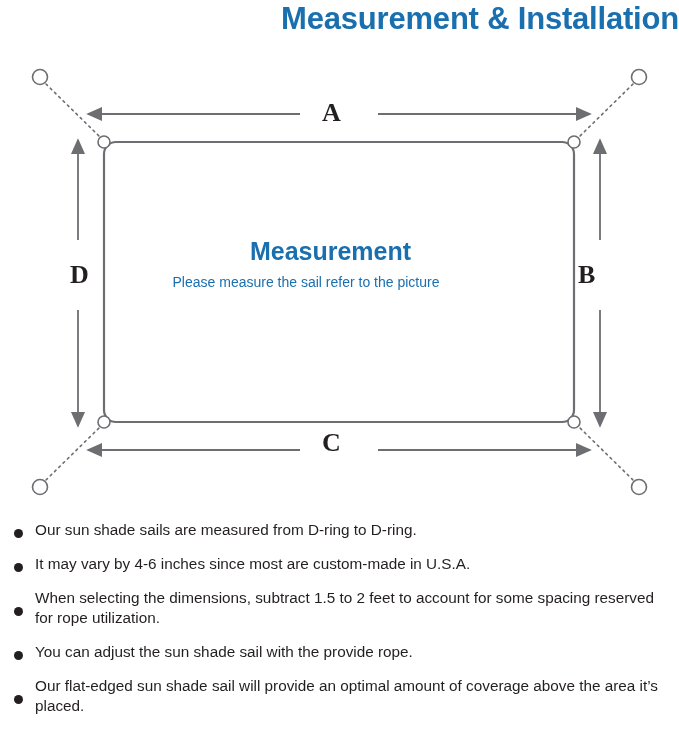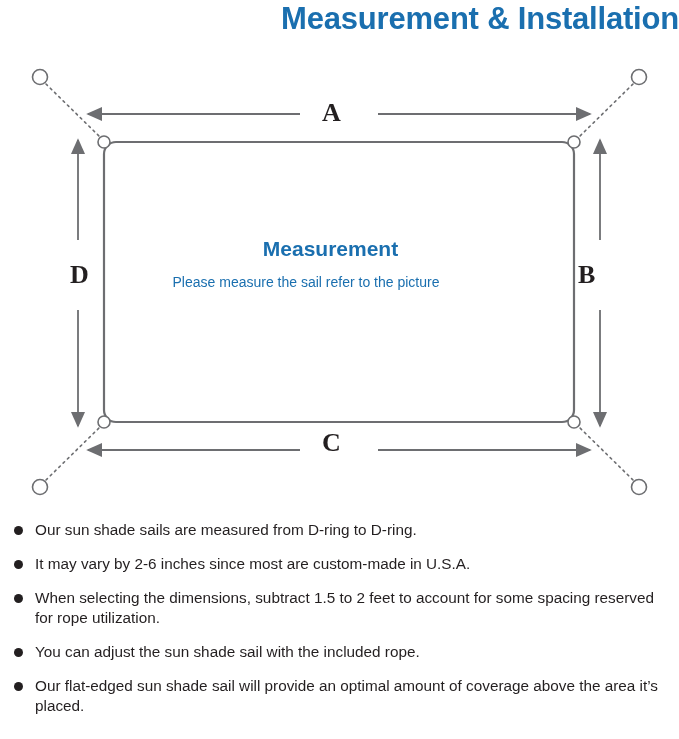--- a/index.html
+++ b/index.html
@@ -53,21 +53,21 @@
   .label-b { left: 578px; top: 208px; }
   .label-c { left: 322px; top: 376px; }
   .label-d { left: 70px; top: 208px; }
 
   .center-title {
     position: absolute;
     left: 0;
     top: 185px;
     width: 661px;
     text-align: center;
-    font-size: 21px;
+    font-size: 25px;
     font-weight: bold;
     color: #1a6faf;
   }
   .center-sub {
     position: absolute;
     left: 0;
     top: 222px;
     width: 612px;
     text-align: center;
     font-size: 14px;
@@ -77,21 +77,21 @@
   .notes {
     position: absolute;
     top: 520px;
     left: 0;
     width: 679px;
     padding: 0;
   }
   .note {
     position: relative;
     display: flex;
-    align-items: flex-start;
+    align-items: center;
     margin: 0 0 14px 0;
     padding-left: 14px;
   }
   .bullet {
     width: 9px;
     height: 9px;
     border-radius: 50%;
     background: #231f20;
     flex: 0 0 auto;
     margin-top: 6px;
@@ -161,29 +161,29 @@
     <div class="center-sub">Please measure the sail refer to the picture</div>
   </div>
 
   <div class="notes">
     <div class="note">
       <span class="bullet"></span>
       <span class="note-text">Our sun shade sails are measured from D-ring to D-ring.</span>
     </div>
     <div class="note">
       <span class="bullet"></span>
-      <span class="note-text">It may vary by 2-6 inches since most are custom-made in U.S.A.</span>
+      <span class="note-text">It may vary by 4-6 inches since most are custom-made in U.S.A.</span>
     </div>
     <div class="note">
       <span class="bullet"></span>
       <span class="note-text">When selecting the dimensions, subtract 1.5 to 2 feet to account for some spacing reserved for rope utilization.</span>
     </div>
     <div class="note">
       <span class="bullet"></span>
-      <span class="note-text">You can adjust the sun shade sail with the included rope.</span>
+      <span class="note-text">You can adjust the sun shade sail with the provide rope.</span>
     </div>
     <div class="note">
       <span class="bullet"></span>
       <span class="note-text">Our flat-edged sun shade sail will provide an optimal amount of coverage above the area it’s placed.</span>
     </div>
   </div>
 
 </div>
 
 </body></html>

